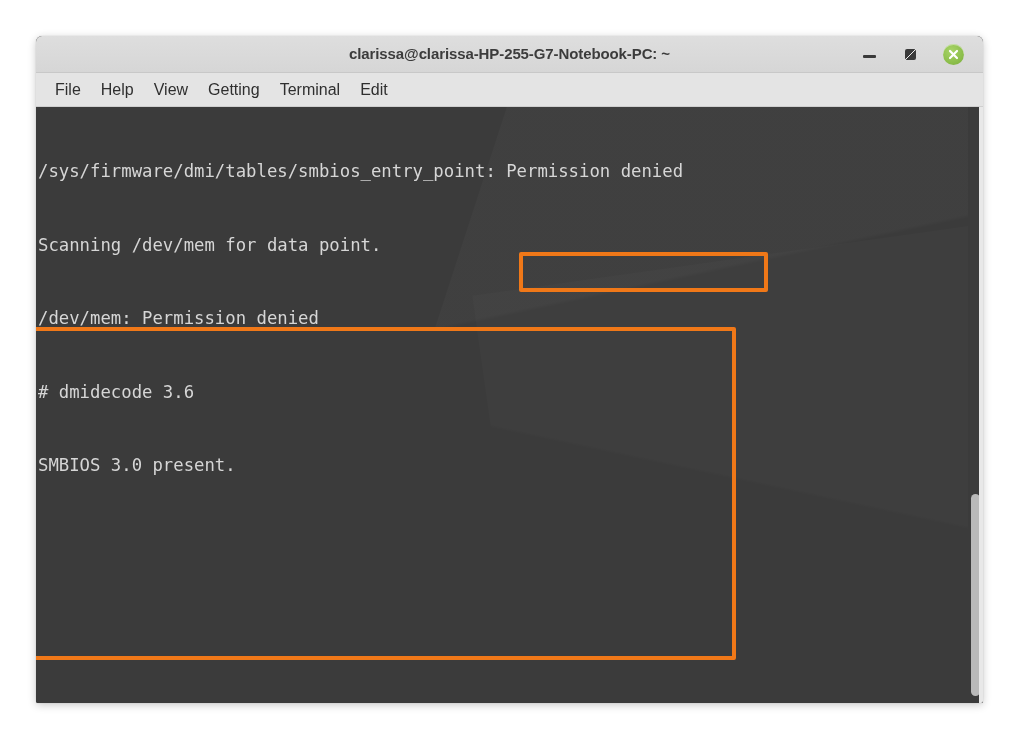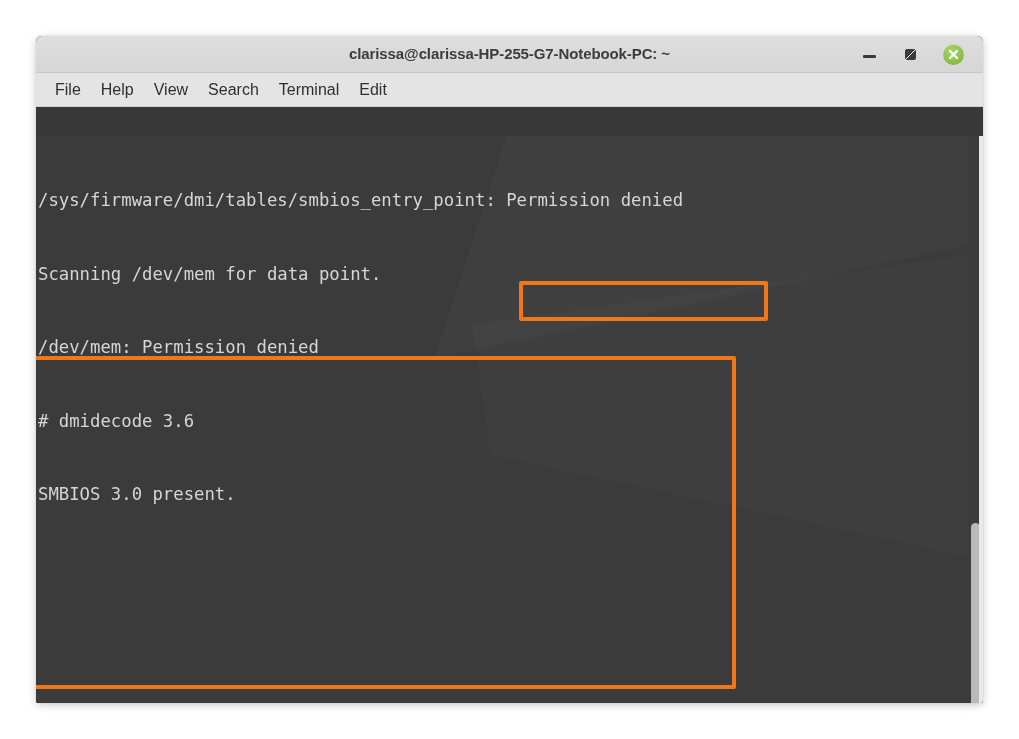--- a/index.html
+++ b/index.html
@@ -98,21 +98,20 @@
     cursor: default;
     white-space: nowrap;
   }
 
   
   #terminal {
     position: relative;
     height: 597px;
     background: #3b3b3b;
     overflow: hidden;
-    margin-top: 29px;
   }
   
   #watermark {
     position: absolute;
     left: 430px;
     top: -110px;
     width: 560px;
     height: 560px;
     background: linear-gradient(150deg, rgba(255,255,255,0.022) 0%, rgba(255,255,255,0.022) 48%, rgba(255,255,255,0.0) 48.5%);
     transform: rotate(18deg);
@@ -213,21 +212,21 @@
         <svg width="15" height="15" viewBox="0 0 15 15">
           <path d="M4 4 L11 11 M11 4 L4 11" stroke="#ffffff" stroke-width="2.2" stroke-linecap="round"></path>
         </svg>
       </div>
     </div>
 
     <div id="menubar">
       <div class="menu-item">File</div>
       <div class="menu-item">Help</div>
       <div class="menu-item">View</div>
-      <div class="menu-item">Search</div>
+      <div class="menu-item">Getting</div>
       <div class="menu-item">Terminal</div>
       <div class="menu-item">Edit</div>
     </div>
 
     <div id="terminal">
       <div id="watermark"></div>
       <div id="watermark2"></div>
 
       <div id="termtext">
         <div class="ln"><span class="plain">/sys/firmware/dmi/tables/smbios_entry_point: Permission denied</span></div>

